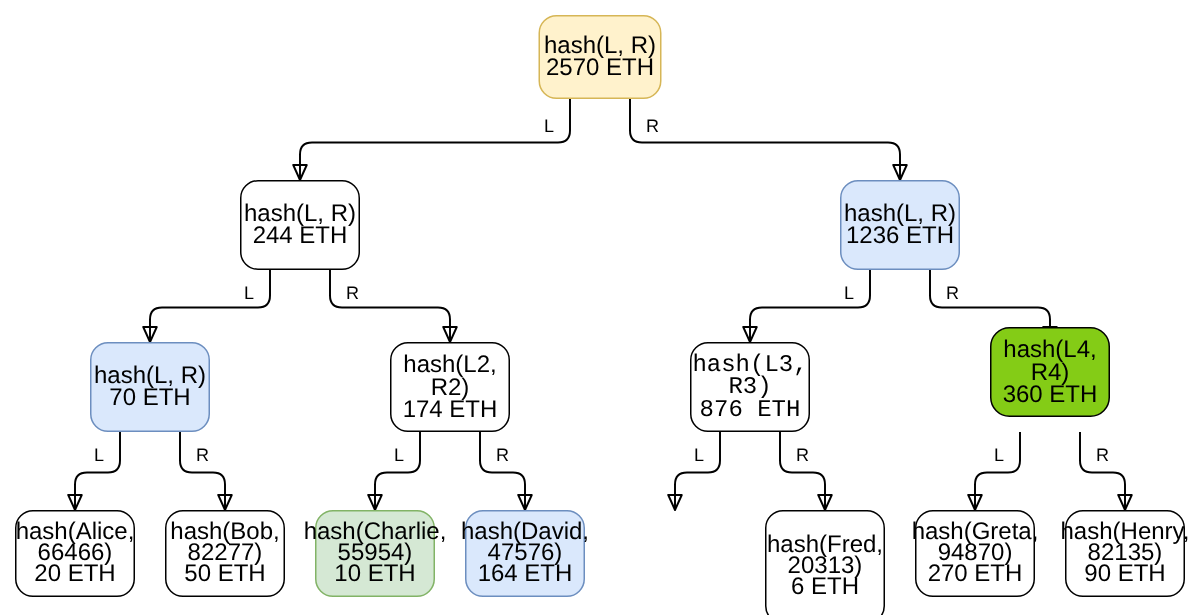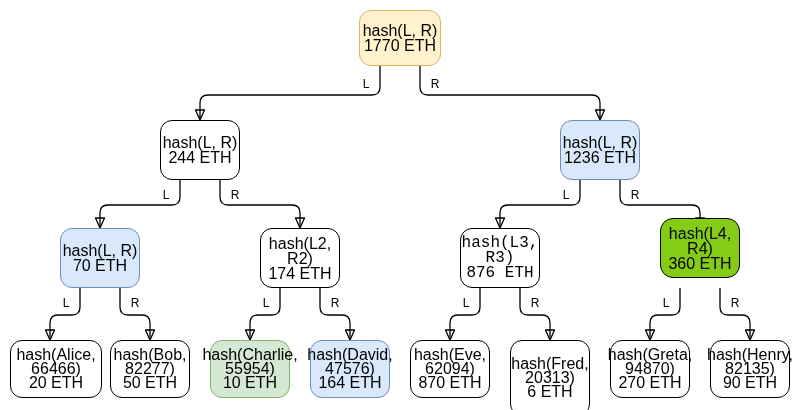--- a/index.html
+++ b/index.html
@@ -86,21 +86,21 @@
   <div class="edge-label" style="left:135px;top:303px">R</div>
   <div class="edge-label" style="left:266px;top:303px">L</div>
   <div class="edge-label" style="left:335px;top:303px">R</div>
   <div class="edge-label" style="left:466px;top:303px">L</div>
   <div class="edge-label" style="left:535px;top:303px">R</div>
   <div class="edge-label" style="left:666px;top:303px">L</div>
   <div class="edge-label" style="left:735px;top:303px">R</div>
 
   <div class="node" style="left: 359px; top: 10px; width: 82px; height: 56px; background: rgb(255, 242, 204); border-color: rgb(214, 182, 86);">
     <div class="hash-line">hash(L, R)</div>
-    <div class="amount">1770 ETH</div>
+    <div class="amount">2570 ETH</div>
   </div>
 
   <div class="node" style="left: 160px; top: 120px; width: 80px; height: 60px; background: rgb(255, 255, 255); border-color: rgb(0, 0, 0);">
     <div class="hash-line">hash(L, R)</div>
     <div class="amount">244 ETH</div>
   </div>
   <div class="node" style="left: 560px; top: 120px; width: 80px; height: 60px; background: rgb(218, 232, 252); border-color: rgb(108, 142, 191);">
     <div class="hash-line">hash(L, R)</div>
     <div class="amount">1236 ETH</div>
   </div>
@@ -115,39 +115,35 @@
   </div>
   <div class="node" style="left: 460px; top: 228px; width: 80px; height: 60px; background: rgb(255, 255, 255); border-color: rgb(0, 0, 0); font-family: Liberation Mono, monospace;">
     <div class="hash-line">hash(L3, R3)</div>
     <div class="amount">876 ETH</div>
   </div>
   <div class="node" style="left: 660px; top: 218px; width: 80px; height: 60px; background: #84cc16; border-color: rgb(0, 0, 0); border-radius: 13px;">
     <div class="hash-line">hash(L4, R4)</div>
     <div class="amount">360 ETH</div>
   </div>
 
-  <div class="node leaf" style="left: 10px; top: 340px; width: 92px; height: 58px; background: rgb(255, 255, 255); border-color: rgb(0, 0, 0);">
+  <div class="node leaf" style="left: 10px; top: 340px; width: 80px; height: 58px; background: rgb(255, 255, 255); border-color: rgb(0, 0, 0);">
     <div class="hash-line">hash(Alice, 66466)</div>
     <div class="amount">20 ETH</div>
   </div>
   <div class="node leaf" style="left: 110px; top: 340px; width: 80px; height: 58px; background: rgb(255, 255, 255); border-color: rgb(0, 0, 0); text-align: center;">
     <div class="hash-line">hash(Bob, 82277)</div>
     <div class="amount">50 ETH</div>
   </div>
   <div class="node leaf" style="left: 210px; top: 340px; width: 80px; height: 58px; background: rgb(213, 232, 212); border-color: rgb(130, 179, 102);">
     <div class="hash-line">hash(Charlie, 55954)</div>
     <div class="amount">10 ETH</div>
   </div>
   <div class="node leaf" style="left: 310px; top: 340px; width: 80px; height: 58px; background: rgb(218, 232, 252); border-color: rgb(108, 142, 191);">
     <div class="hash-line">hash(David, 47576)</div>
     <div class="amount">164 ETH</div>
-  </div>
-  <div class="node leaf" style="left: 410px; top: 340px; width: 80px; height: 58px; background: rgb(255, 255, 255); border-color: rgb(0, 0, 0);">
-    <div class="hash-line">hash(Eve, 62094)</div>
-    <div class="amount">870 ETH</div>
   </div>
   <div class="node leaf" style="left: 510px; top: 340px; width: 80px; height: 76px; background: rgb(255, 255, 255); border-color: rgb(0, 0, 0);">
     <div class="hash-line">hash(Fred, 20313)</div>
     <div class="amount">6 ETH</div>
   </div>
   <div class="node leaf" style="left: 610px; top: 340px; width: 80px; height: 58px; background: rgb(255, 255, 255); border-color: rgb(0, 0, 0);">
     <div class="hash-line">hash(Greta, 94870)</div>
     <div class="amount">270 ETH</div>
   </div>
   <div class="node leaf" style="left: 710px; top: 340px; width: 80px; height: 58px; background: rgb(255, 255, 255); border-color: rgb(0, 0, 0);">

